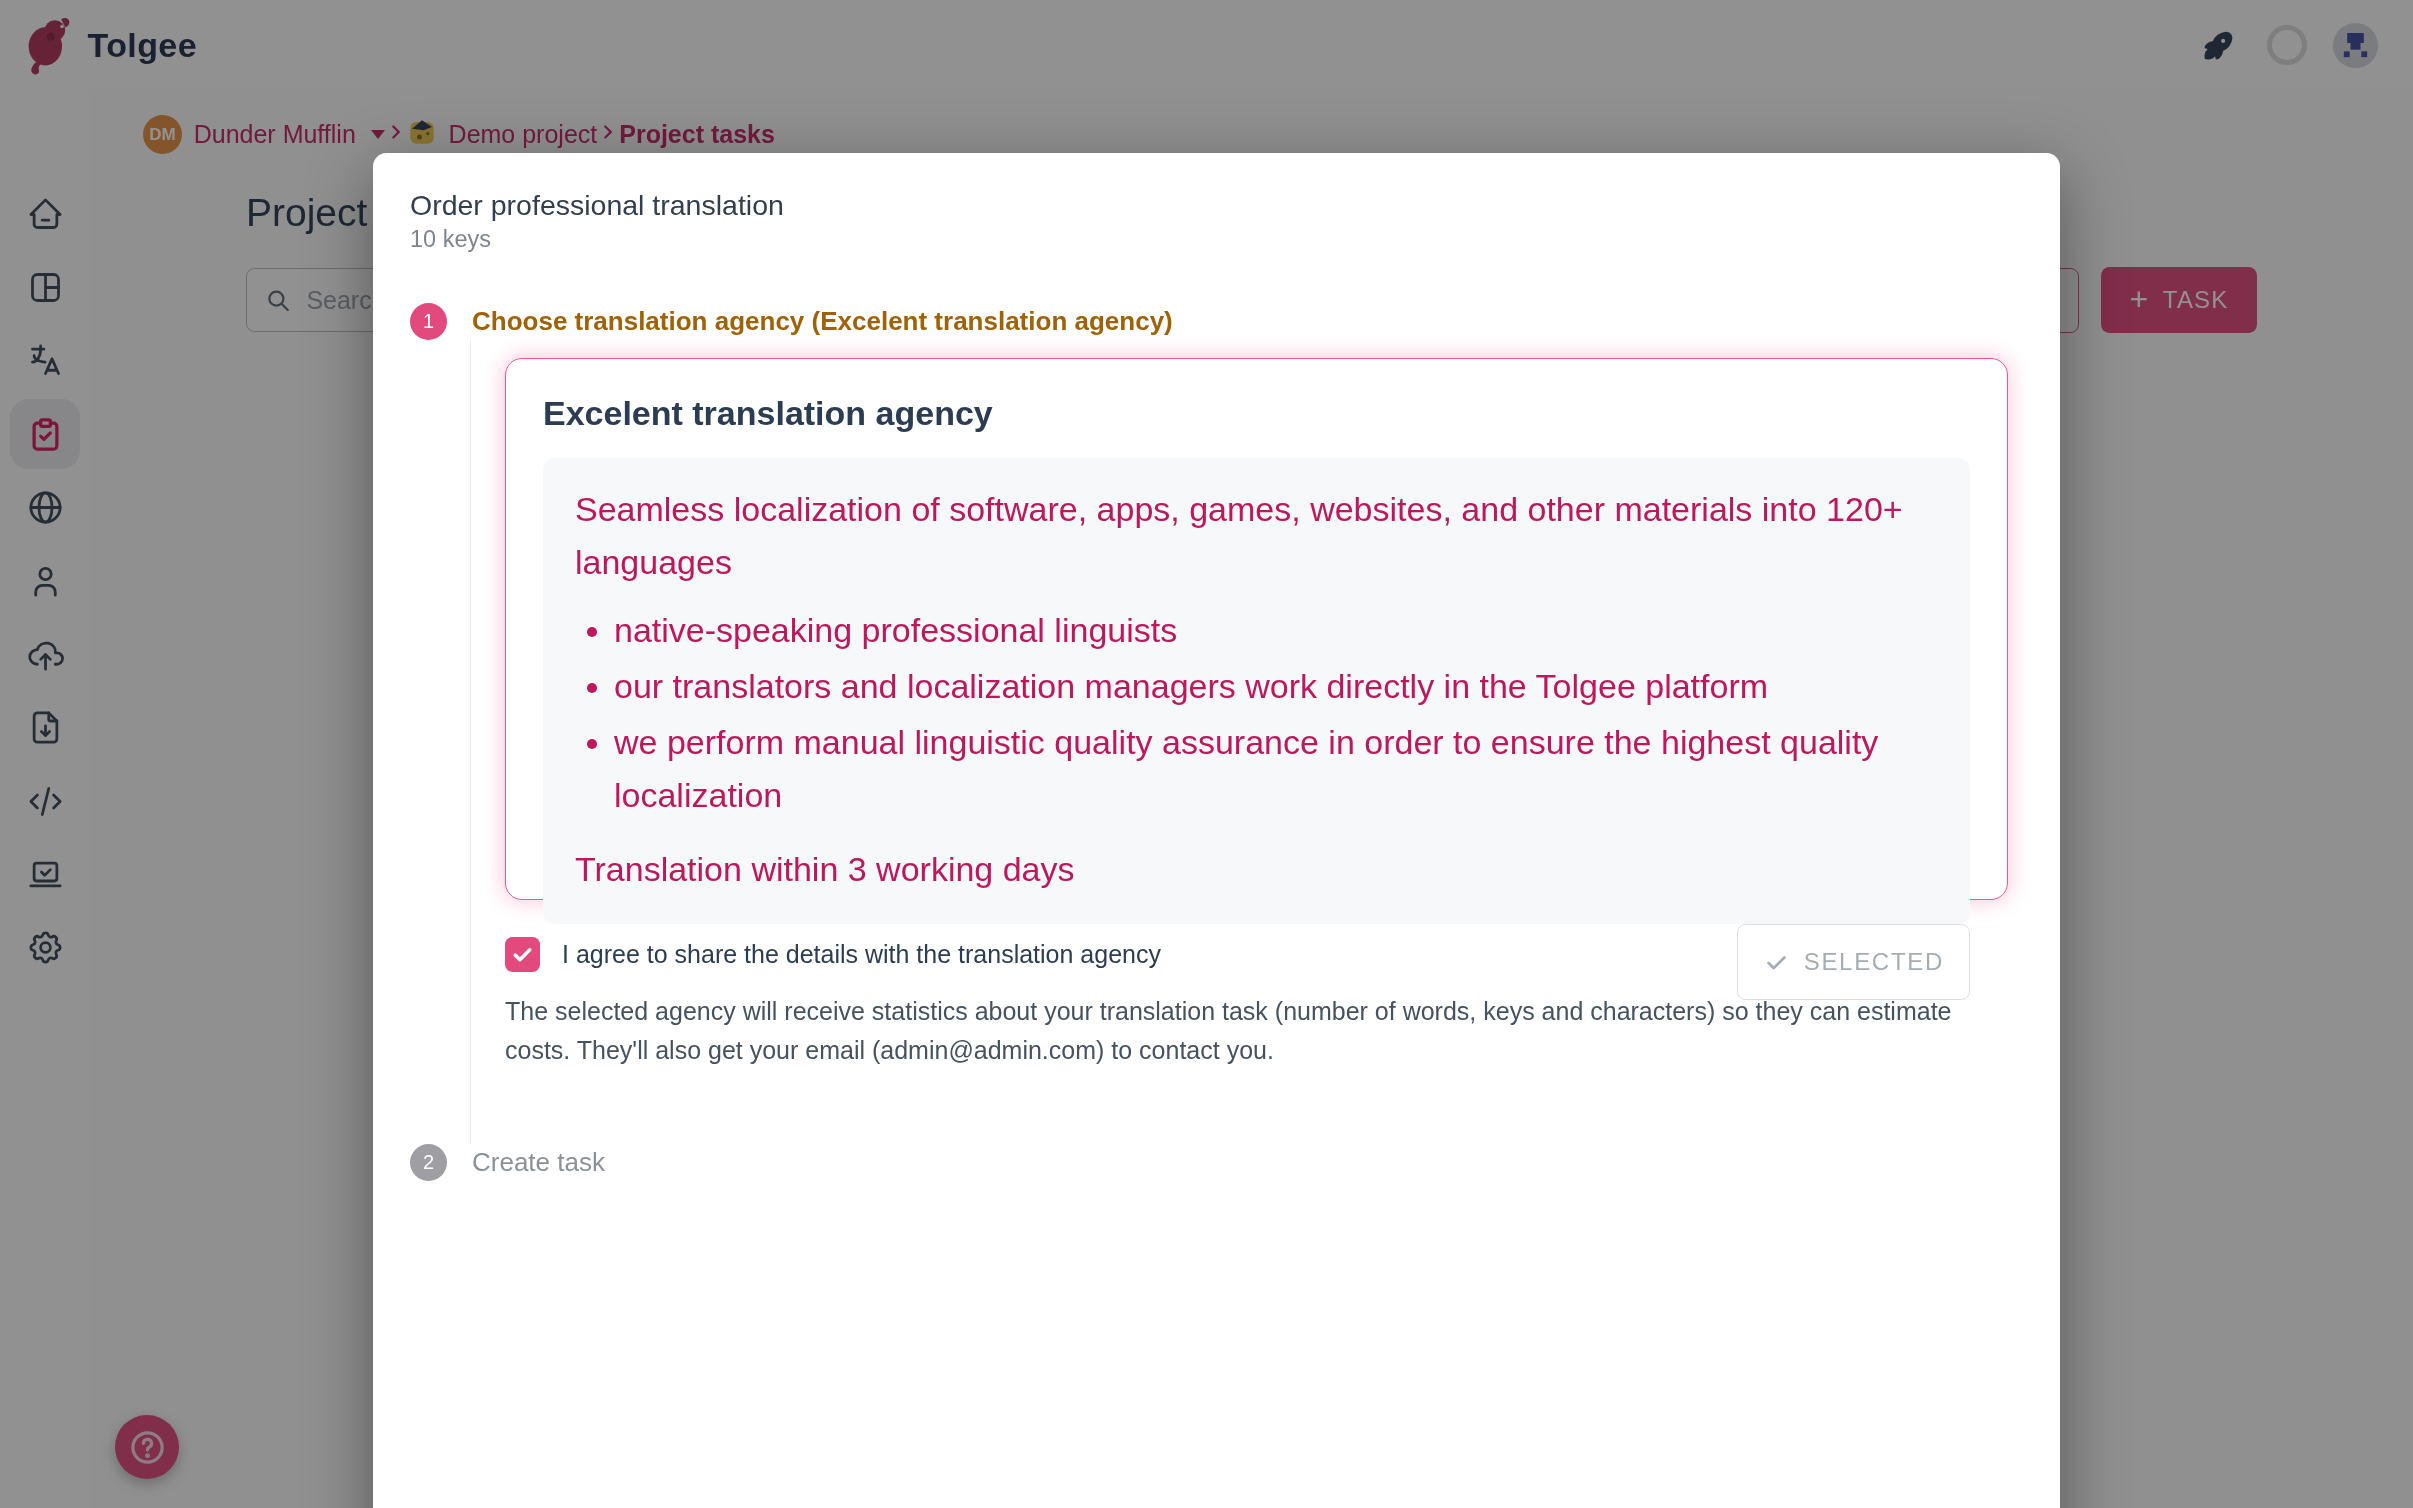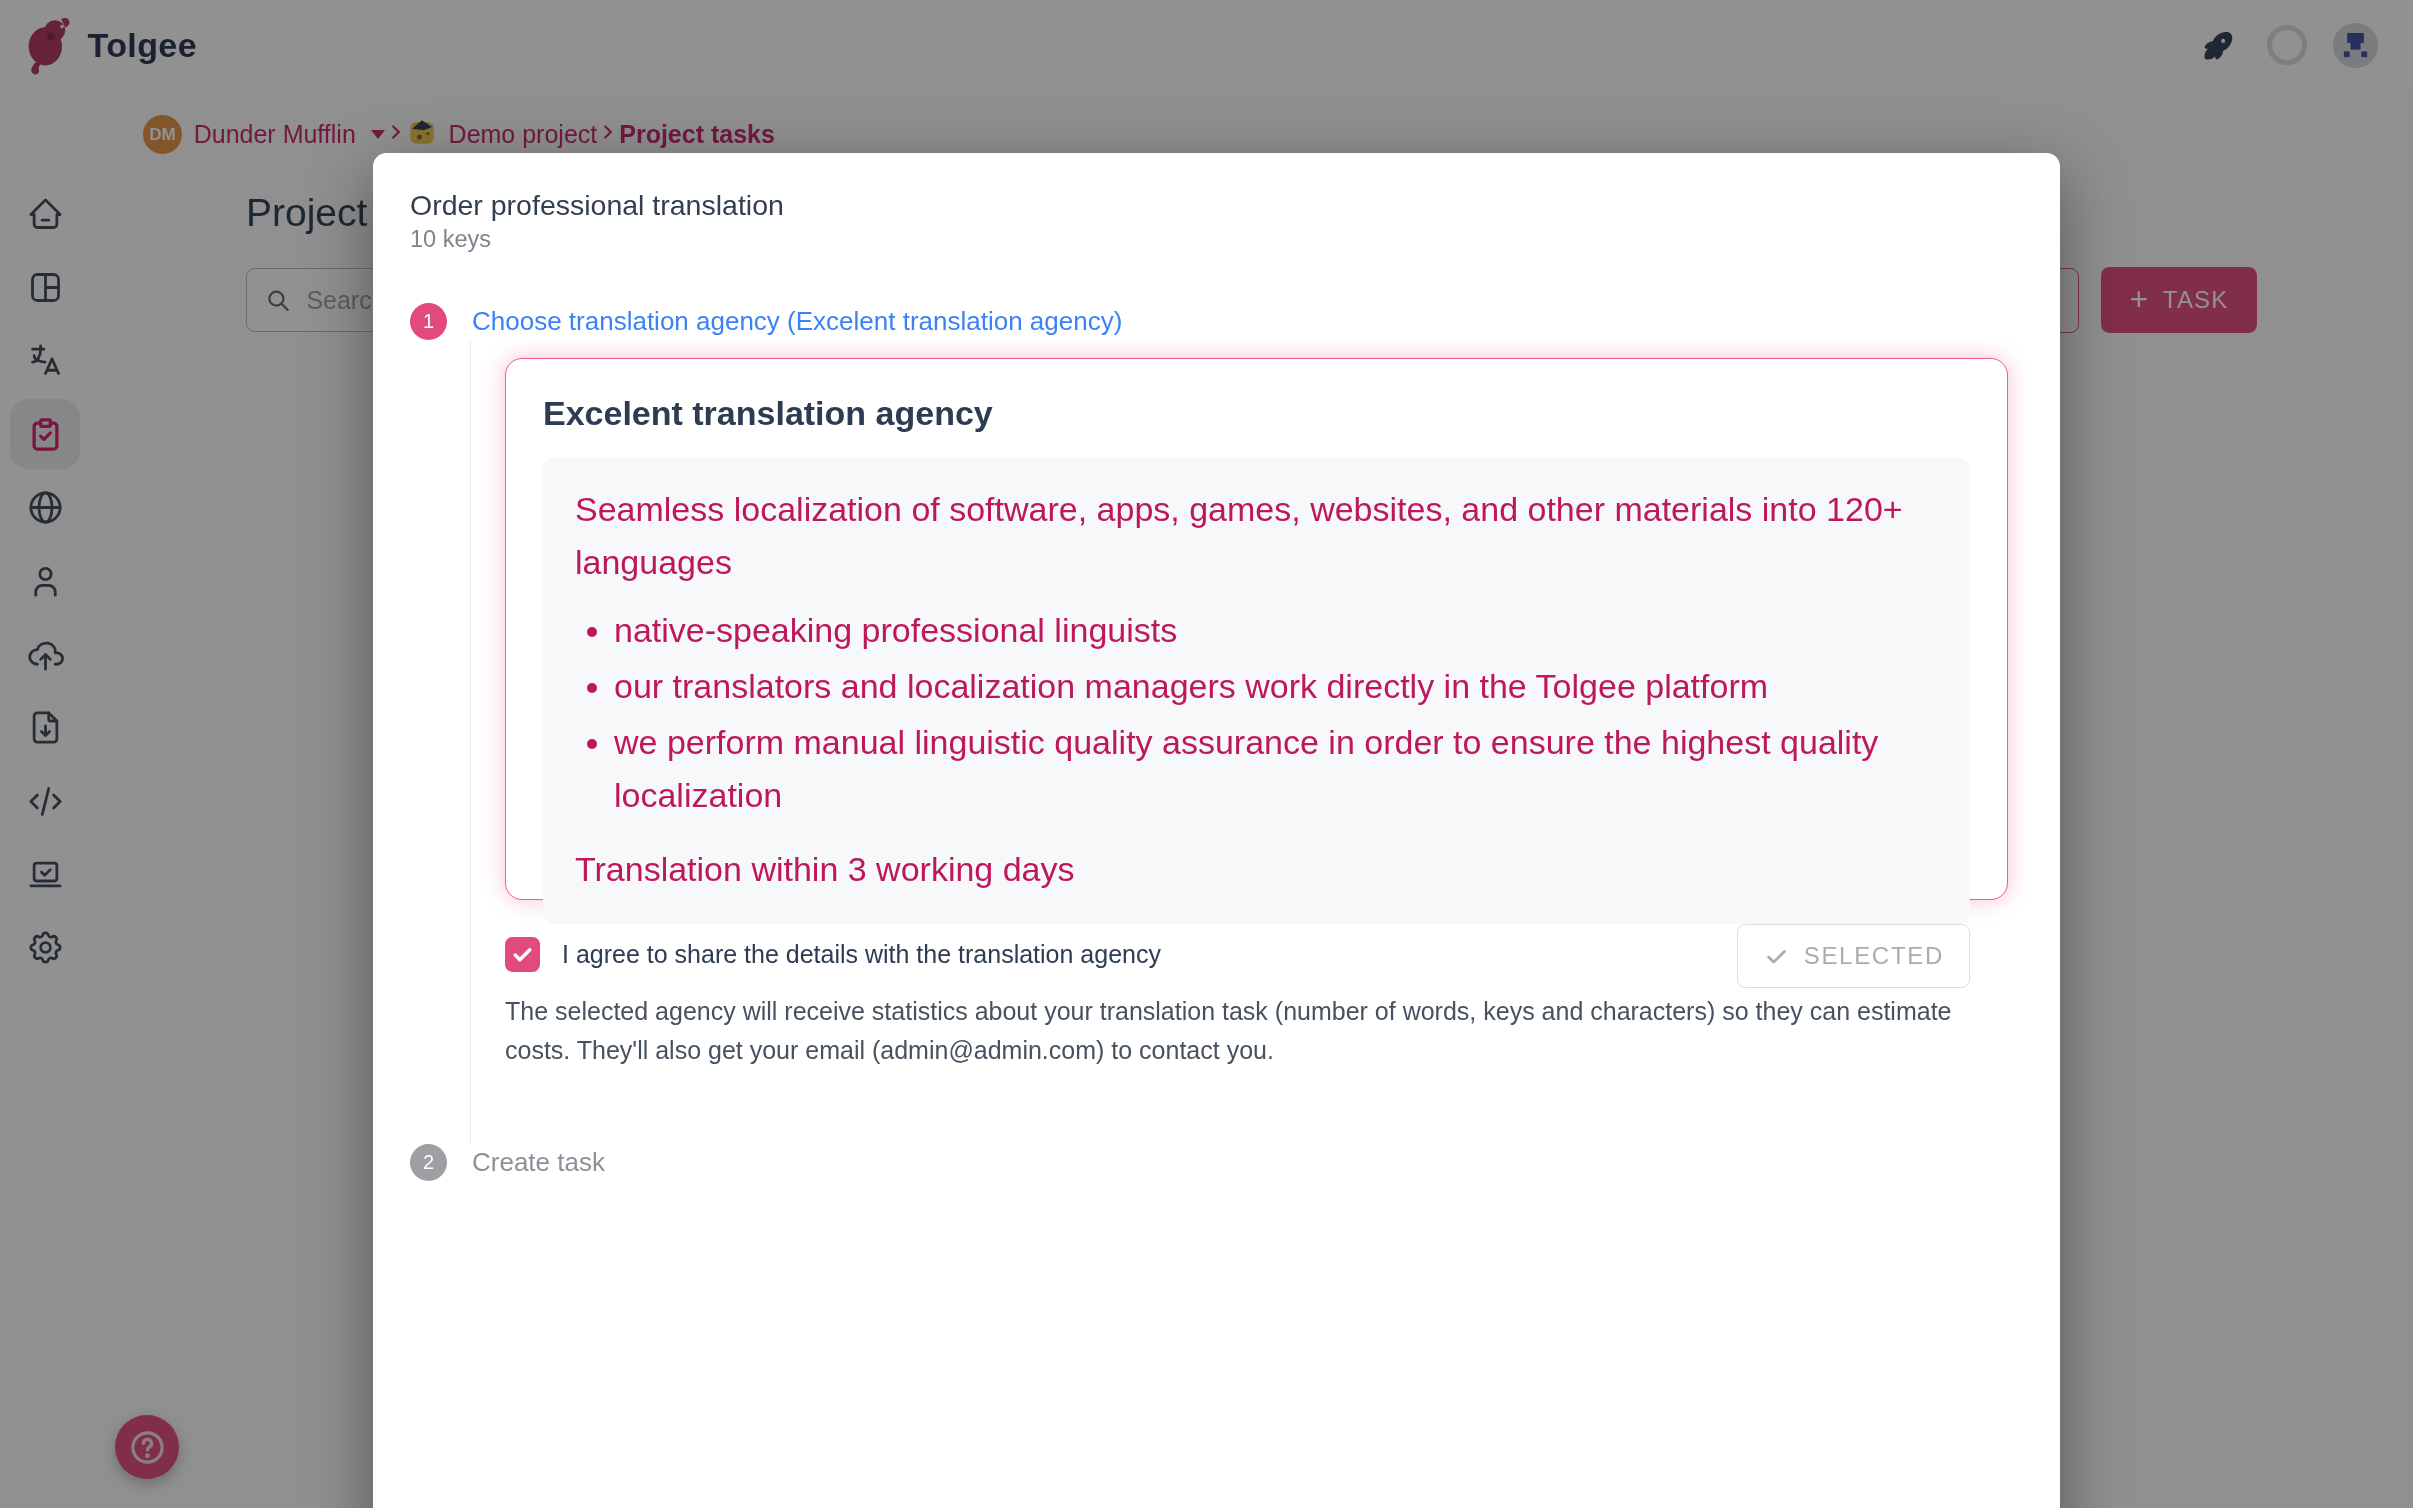--- a/index.html
+++ b/index.html
@@ -54,32 +54,32 @@
   .overlay { position:absolute; inset:0; background:rgba(16,16,18,0.46); z-index:10; }
   .modal { position:absolute; left:373px; top:153px; width:1687px; height:1496px; background:#fff; border-radius:13.4px; box-shadow:0 20px 67px rgba(0,0,0,.4); z-index:20; padding:34px 37px; display:flex; flex-direction:column; }
   .modal-title { font-size:28.5px; font-weight:500; color:#333f4d; line-height:37px; }
   .modal-subtitle { font-size:23.5px; color:#7e858e; line-height:30px; }
 
   .step-row { display:flex; align-items:center; gap:25px; }
   .step-row.first { margin-top:49px; }
   .step-badge { width:37px; height:37px; border-radius:50%; display:flex; align-items:center; justify-content:center; font-size:20px; color:#fff; flex:0 0 auto; }
   .step-badge.pink { background:#e2497d; }
   .step-badge.gray { background:#9e9ea3; }
-  .step-label { font-size:26px; font-weight:400; color:#3b82f6; }
+  .step-label { font-size:26px; font-weight:700; color:#a16207; }
   .step-label.muted { color:#8b9199; font-weight:400; }
 
   .step-content { margin-left:60px; border-left:1.7px solid #ececec; padding:18.4px 0 74px 34px; }
 
   .agency-card { height:542px; margin-top:0; margin-right:15px; border:1.7px solid #f2598e; border-radius:17px; box-shadow:0 0 22px rgba(236,64,122,.32); padding:35px 37px 30px; display:flex; flex-direction:column; background:#fff; }
   .agency-name { font-size:34px; font-weight:700; color:#2c3c52; margin-bottom:25px; }
   .agency-desc { background:#f7f8fa; border-radius:11.7px; padding:25px 32px 28.5px; font-size:34px; color:#be185d; line-height:1.55; }
   .agency-desc ul { margin:15px 0 0 0; padding-left:39px; }
   .agency-desc li { margin:3.4px 0; }
   .agency-note { margin-top:22px; }
-  .selected-btn { margin-top:auto; align-self:flex-end; display:flex; align-items:center; gap:13.4px; border:1.7px solid #dddee0; border-radius:8.4px; padding:17px 25px; background:#fff; color:#a6acb3; font-size:24px; letter-spacing:1.7px; font-family:inherit; cursor:default; }
+  .selected-btn { margin-top:auto; align-self:flex-end; display:flex; align-items:center; gap:13.4px; border:1.7px solid #dddee0; border-radius:8.4px; padding:23px 25px; background:#fff; color:#a6acb3; font-size:24px; letter-spacing:1.7px; font-family:inherit; cursor:default; }
   .selected-btn svg { width:27px; height:27px; stroke:#a6acb3; stroke-width:2.4; fill:none; stroke-linecap:round; stroke-linejoin:round; }
 
   .consent-row { display:flex; align-items:center; gap:22px; margin-top:37px; }
   .checkbox { width:35px; height:35px; border-radius:7.5px; background:#e2497d; display:flex; align-items:center; justify-content:center; cursor:pointer; flex:0 0 auto; }
   .checkbox svg { width:25px; height:25px; stroke:#fff; stroke-width:3.4; fill:none; stroke-linecap:round; stroke-linejoin:round; }
   .consent-label { font-size:25px; color:#2c3c52; }
   .consent-desc { margin-top:20px; font-size:25px; color:#46525f; line-height:1.55; max-width:1500px; }
 
   .modal-footer { margin-top:auto; display:flex; justify-content:flex-end; align-items:center; gap:25px; padding-bottom:5px; }
   .btn-text { border:none; background:transparent; color:#8b5cf6; font-size:24px; font-weight:500; letter-spacing:1.3px; padding:17px 20px; cursor:pointer; font-family:Liberation Serif, serif; border-radius:6.7px; }

